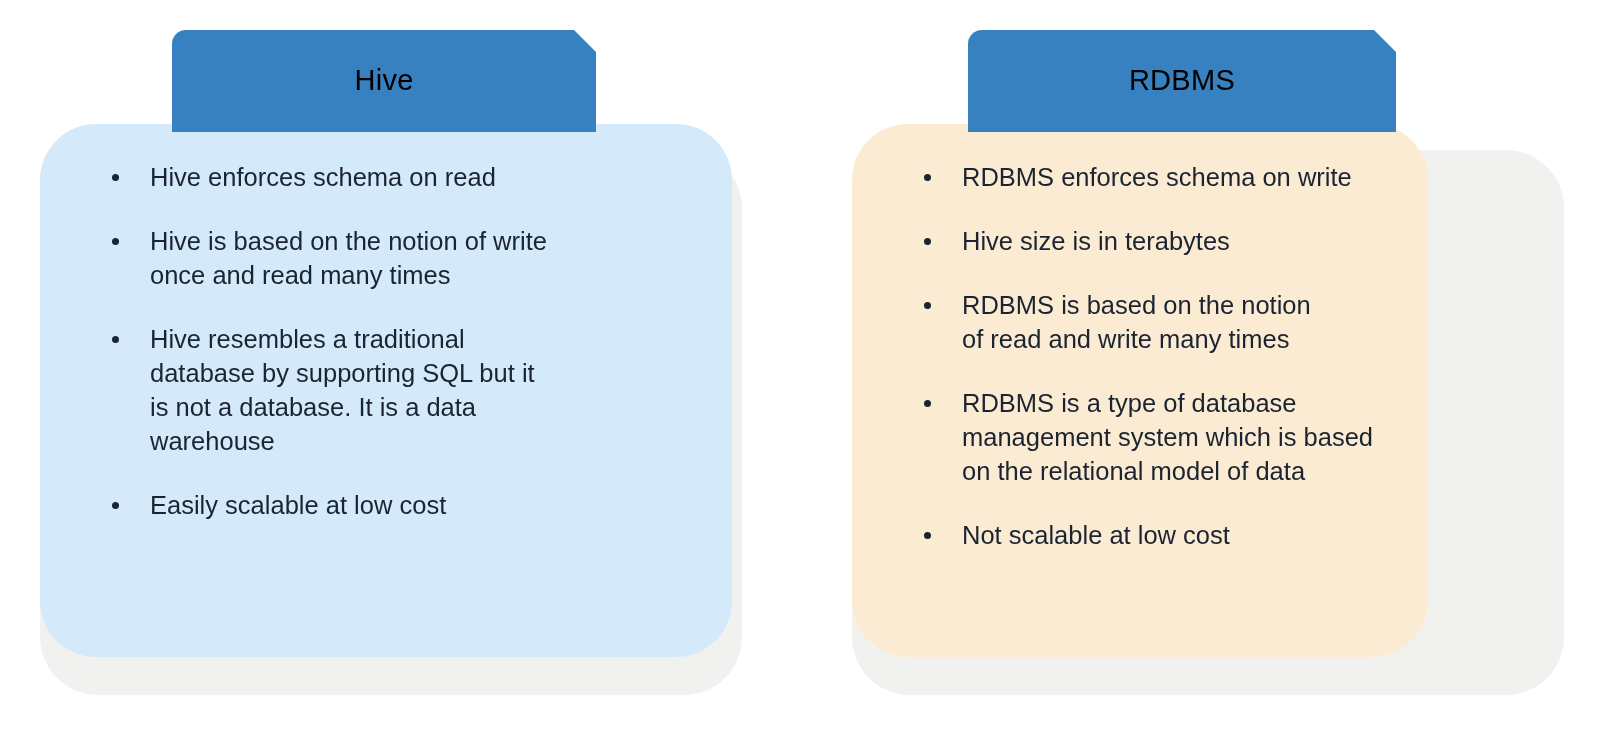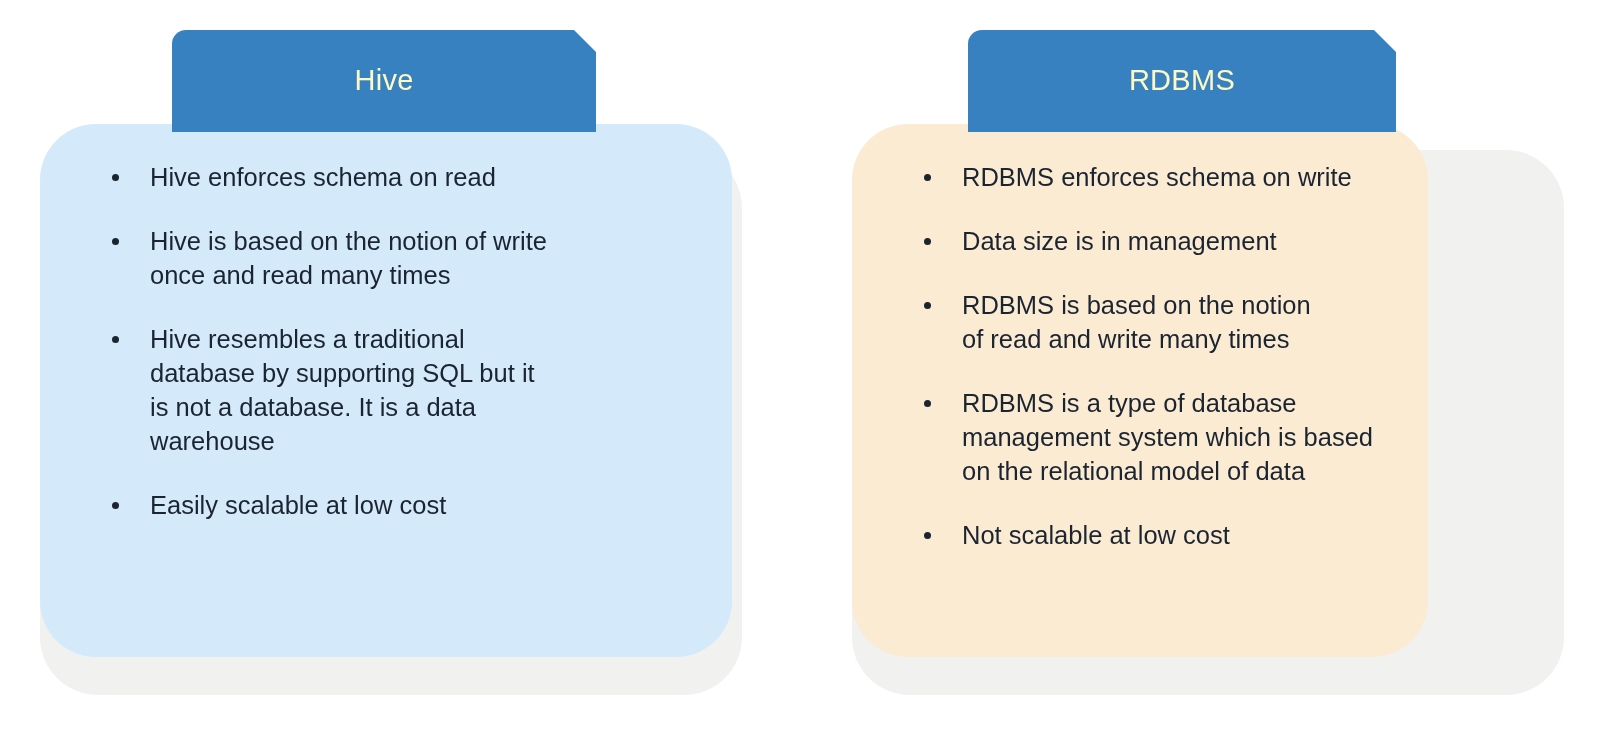--- a/index.html
+++ b/index.html
@@ -55,21 +55,21 @@
     border-bottom-right-radius: 0;
     
     -webkit-clip-path: polygon(0 0, calc(100% - 22px) 0, 100% 22px, 100% 100%, 0 100%);
     clip-path: polygon(0 0, calc(100% - 22px) 0, 100% 22px, 100% 100%, 0 100%);
     z-index: 3;
     display: flex;
     align-items: center;
     justify-content: center;
   }
   .header-tab .tab-title {
-    color: #fef9c3;
+    color: #000000;
     font-size: 29px;
     font-weight: 400;
     letter-spacing: 0.3px;
     line-height: 1;
     padding-bottom: 2px;
   }
 
   
   .body-card {
     position: absolute;
@@ -166,21 +166,21 @@
     </div>
 
     <div class="body-card cream">
       <ul class="bullet-list">
         <li>
           <span class="bullet-dot"></span>
           <span class="bullet-text">RDBMS enforces schema on write</span>
         </li>
         <li>
           <span class="bullet-dot"></span>
-          <span class="bullet-text">Data size is in management</span>
+          <span class="bullet-text">Hive size is in terabytes</span>
         </li>
         <li>
           <span class="bullet-dot"></span>
           <span class="bullet-text">RDBMS is based on the notion
 of read and write many times</span>
         </li>
         <li class="gap-lg">
           <span class="bullet-dot"></span>
           <span class="bullet-text">RDBMS is a type of database
 management system which is based

